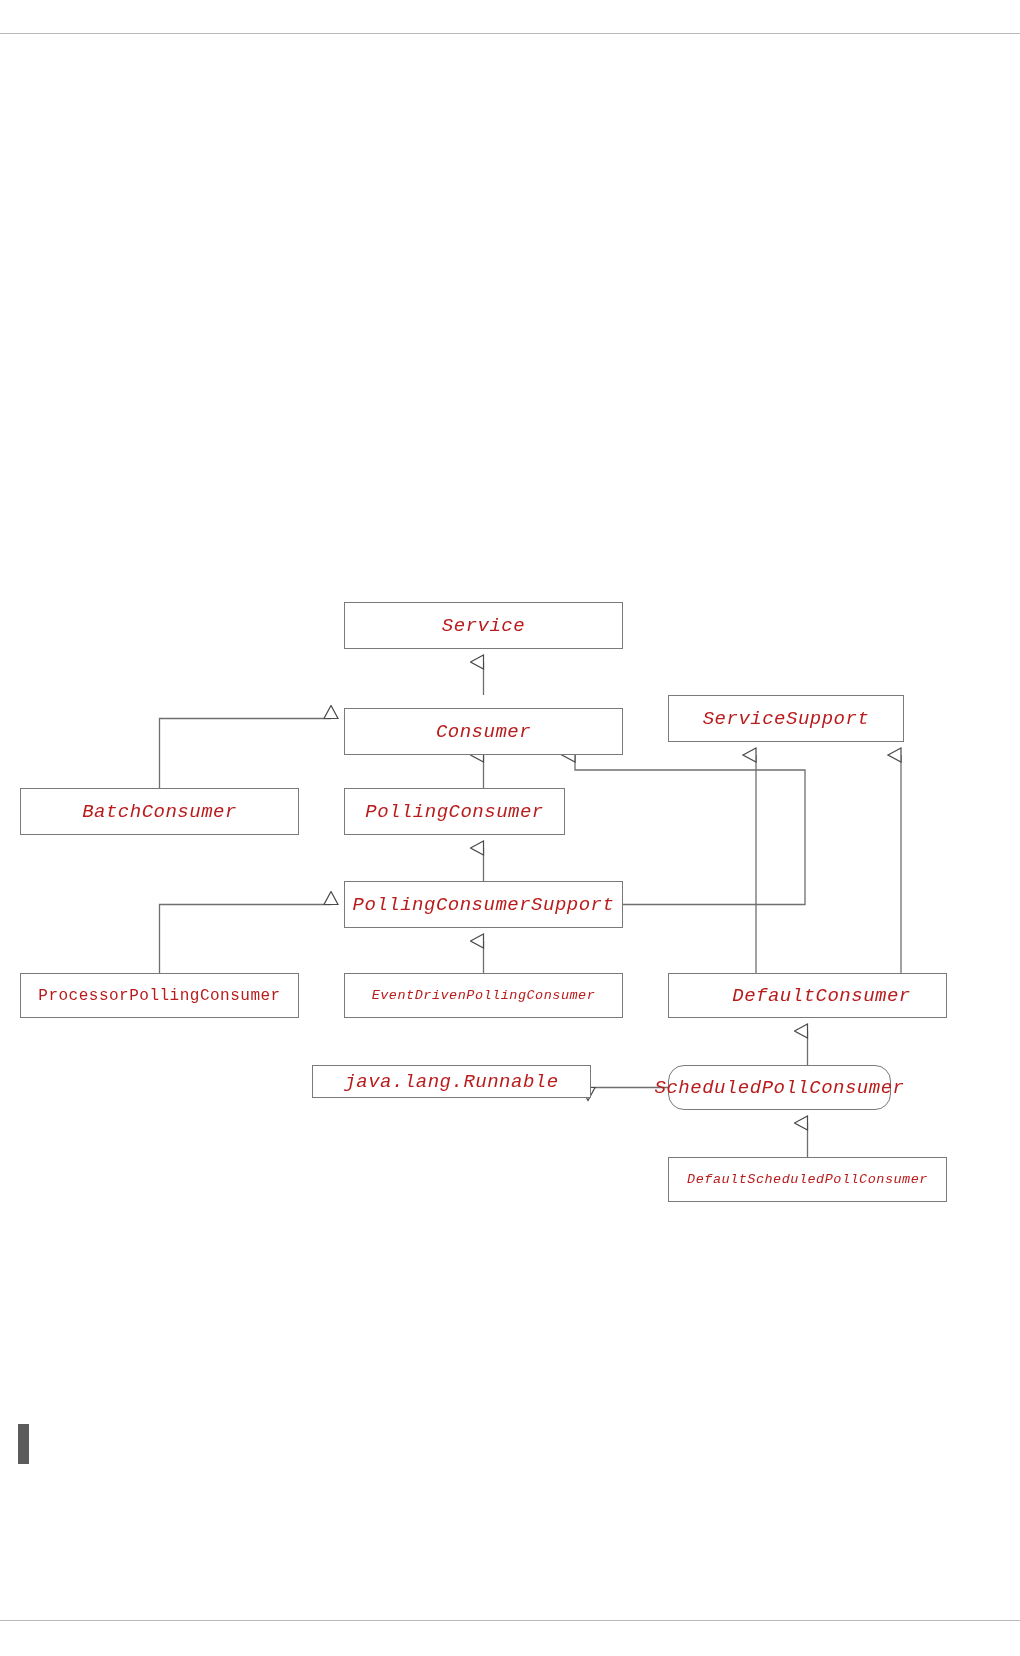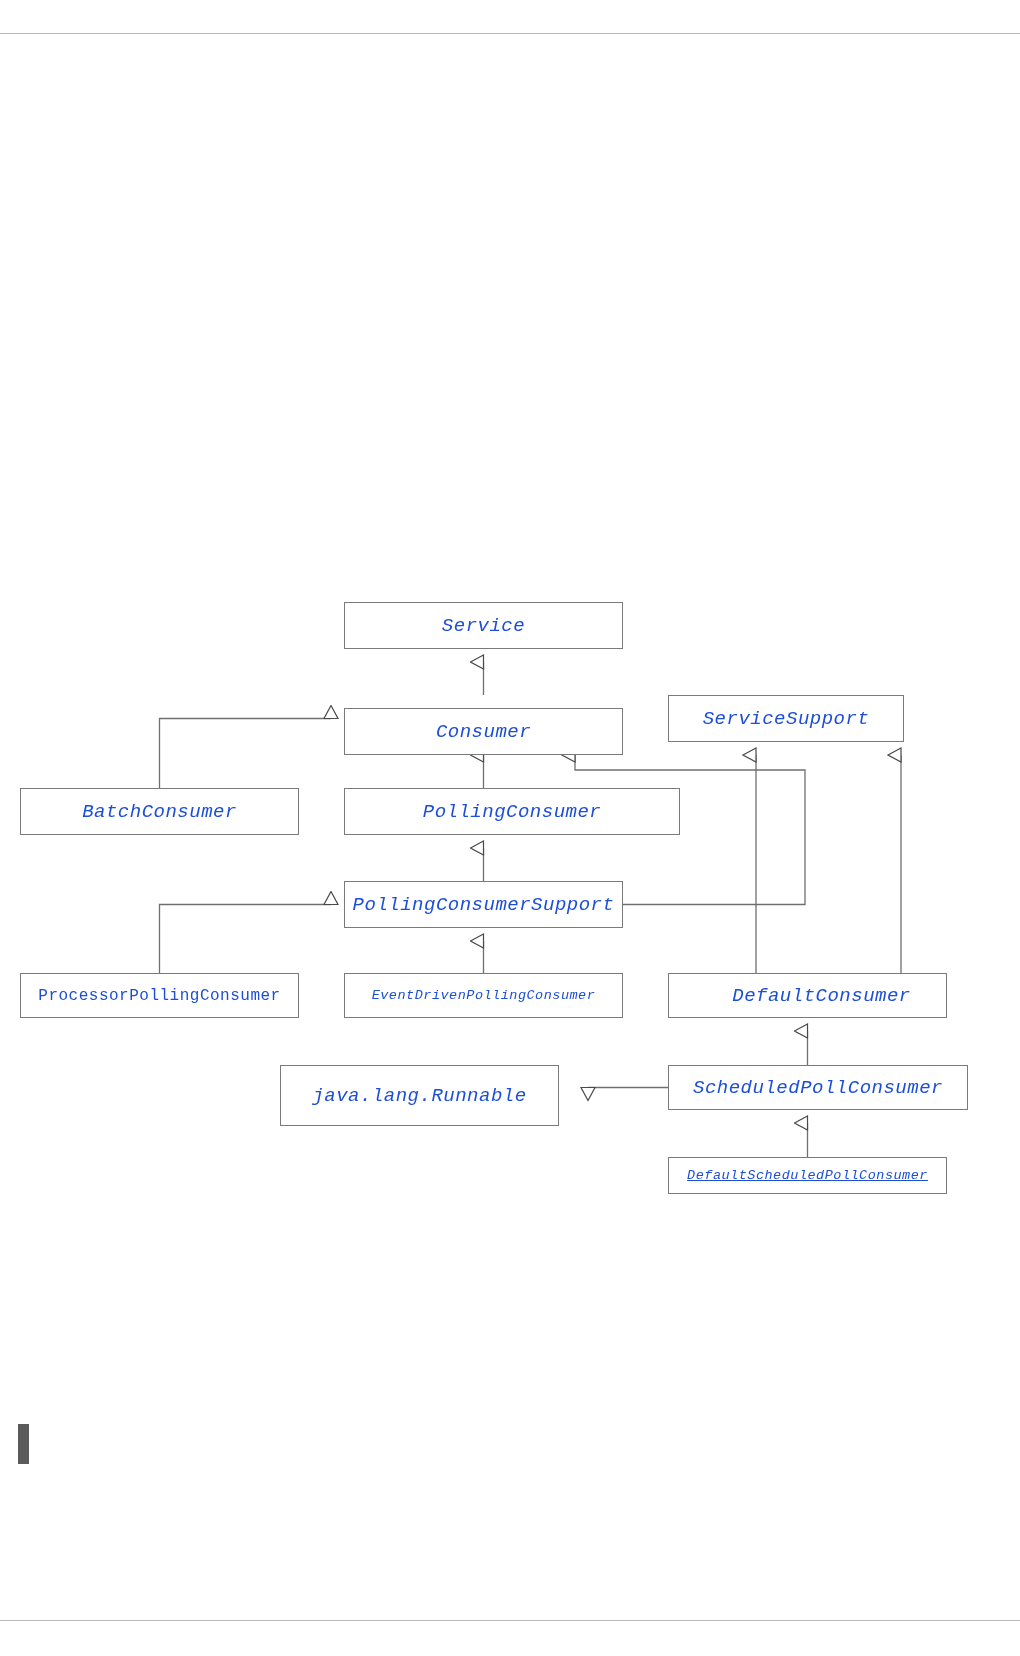--- a/index.html
+++ b/index.html
@@ -25,21 +25,21 @@
     position:absolute;left:0;top:0;width:1020px;height:1656px;
   }
   .diagram svg{position:absolute;left:0;top:0;}
 
   .node{
     position:absolute;
     box-sizing:border-box;
     border:1px solid #7a7a7a;
     background:#ffffff;
     display:flex;align-items:center;justify-content:center;
-    color:#1d4ed8;
+    color:#b91c1c;
     font-style:italic;
     letter-spacing:0.5px;
     white-space:nowrap;
   }
   .node.concrete{font-style:normal;}
   .node.sz-lg{font-size:19px;}
   .node.sz-md{font-size:16px;}
   .node.sz-sm{font-size:13.5px;}
 </style>
 </head>
@@ -77,38 +77,38 @@
       </div>
       <div class="node sz-lg" style="left: 344px; top: 695px; width: 279px; height: 47px; margin-top: 13px;">
         <span>Consumer</span>
       </div>
       <div class="node sz-lg" style="left: 668px; top: 695px; width: 236px; height: 47px;">
         <span>ServiceSupport</span>
       </div>
       <div class="node sz-lg" style="left: 20px; top: 788px; width: 279px; height: 47px;">
         <span>BatchConsumer</span>
       </div>
-      <div class="node sz-lg" style="left: 344px; top: 788px; width: 336px; height: 47px;">
+      <div class="node sz-lg" style="left: 344px; top: 788px; width: 221px; height: 47px;">
         <span>PollingConsumer</span>
       </div>
       <div class="node sz-lg" style="left: 344px; top: 881px; width: 279px; height: 47px; text-align: center;">
         <span>PollingConsumerSupport</span>
       </div>
       <div class="node sz-md concrete" style="left: 20px; top: 973px; width: 279px; height: 45px;">
         <span>ProcessorPollingConsumer</span>
       </div>
       <div class="node sz-sm" style="left: 344px; top: 973px; width: 279px; height: 45px;">
         <span>EventDrivenPollingConsumer</span>
       </div>
       <div class="node sz-lg" style="left: 668px; top: 973px; width: 279px; height: 45px; padding-left: 28px;">
         <span>DefaultConsumer</span>
       </div>
-      <div class="node sz-lg" style="left: 280px; top: 1065px; width: 279px; height: 61px; font-family: Liberation Mono, monospace;">
+      <div class="node sz-lg" style="left: 312px; top: 1065px; width: 279px; height: 33px; font-family: Liberation Mono, monospace;">
         <span>java.lang.Runnable</span>
       </div>
-      <div class="node sz-lg" style="left: 668px; top: 1065px; width: 300px; height: 45px;">
+      <div class="node sz-lg" style="left: 668px; top: 1065px; width: 223px; height: 45px; border-radius: 16px;">
         <span>ScheduledPollConsumer</span>
       </div>
-      <div class="node sz-sm" style="left: 668px; top: 1157px; width: 279px; height: 37px; text-decoration: underline;">
+      <div class="node sz-sm" style="left: 668px; top: 1157px; width: 279px; height: 45px;">
         <span>DefaultScheduledPollConsumer</span>
       </div>
     </div>
 </div>
 
 </body></html>

